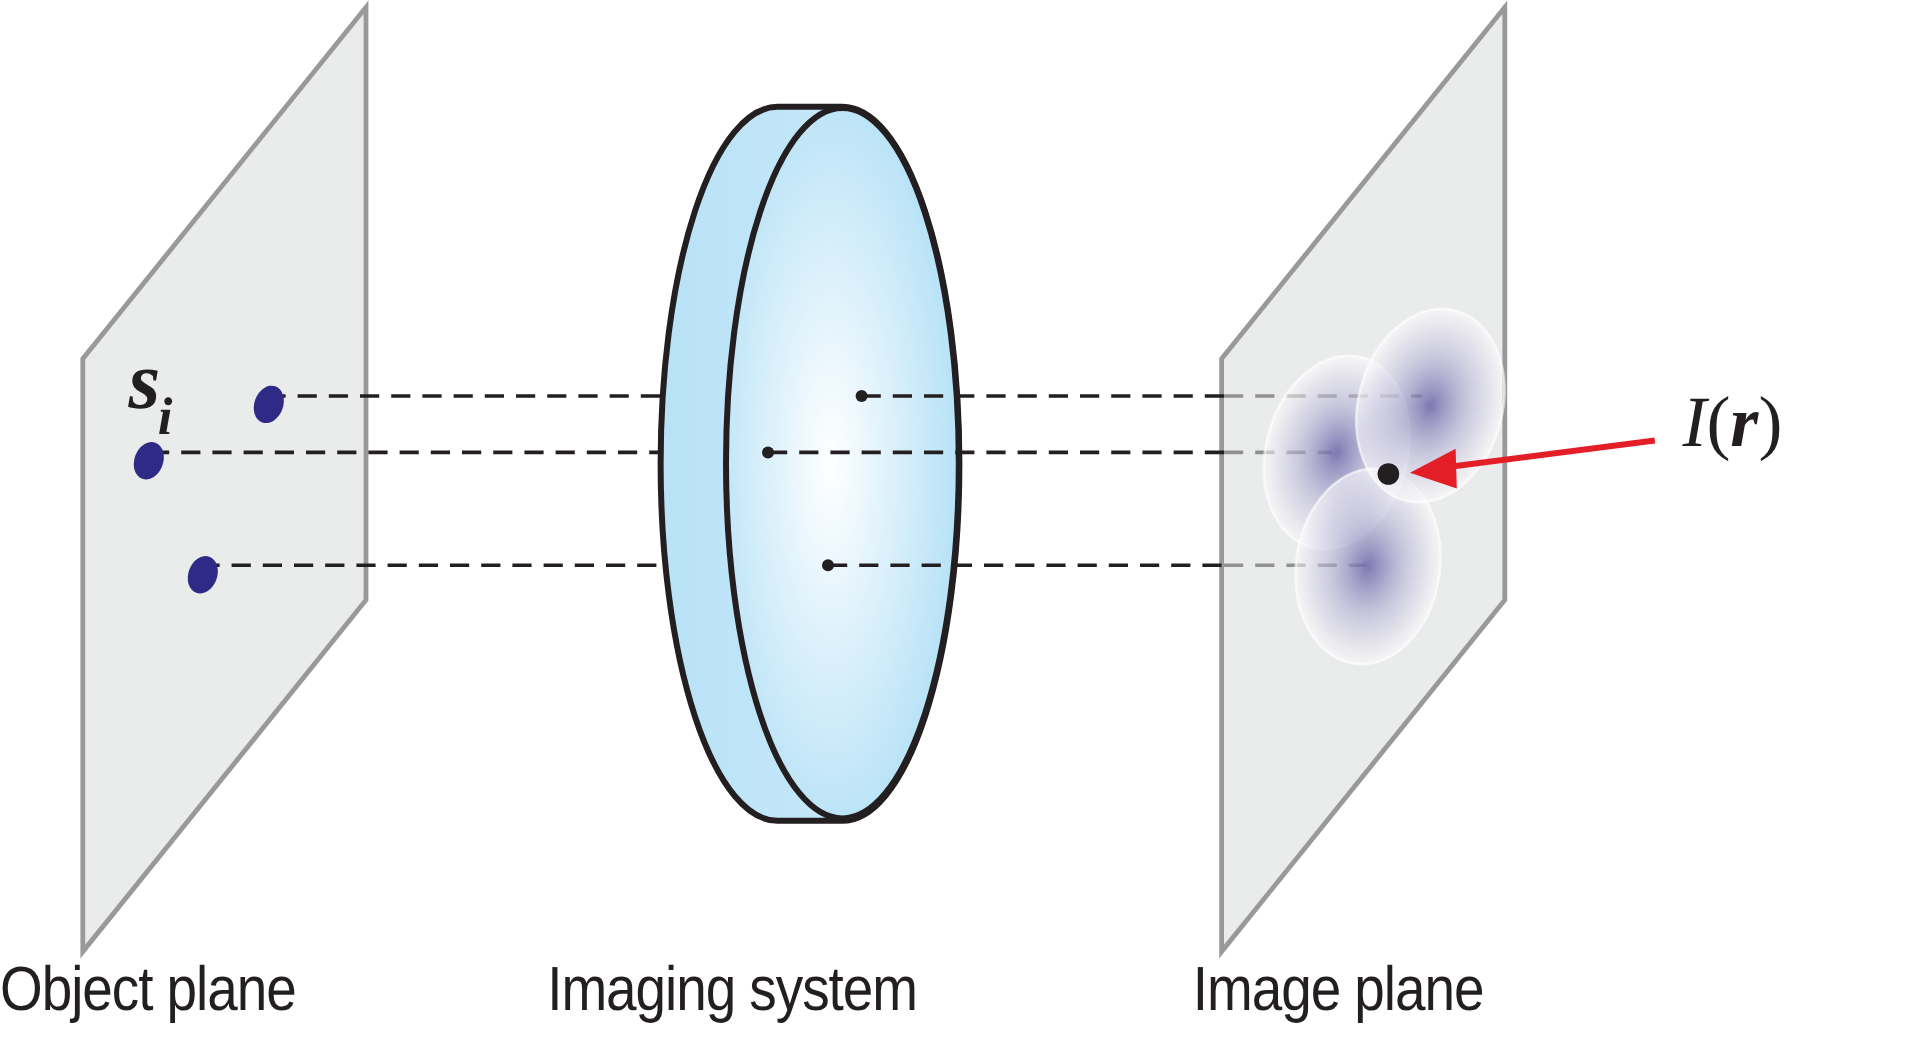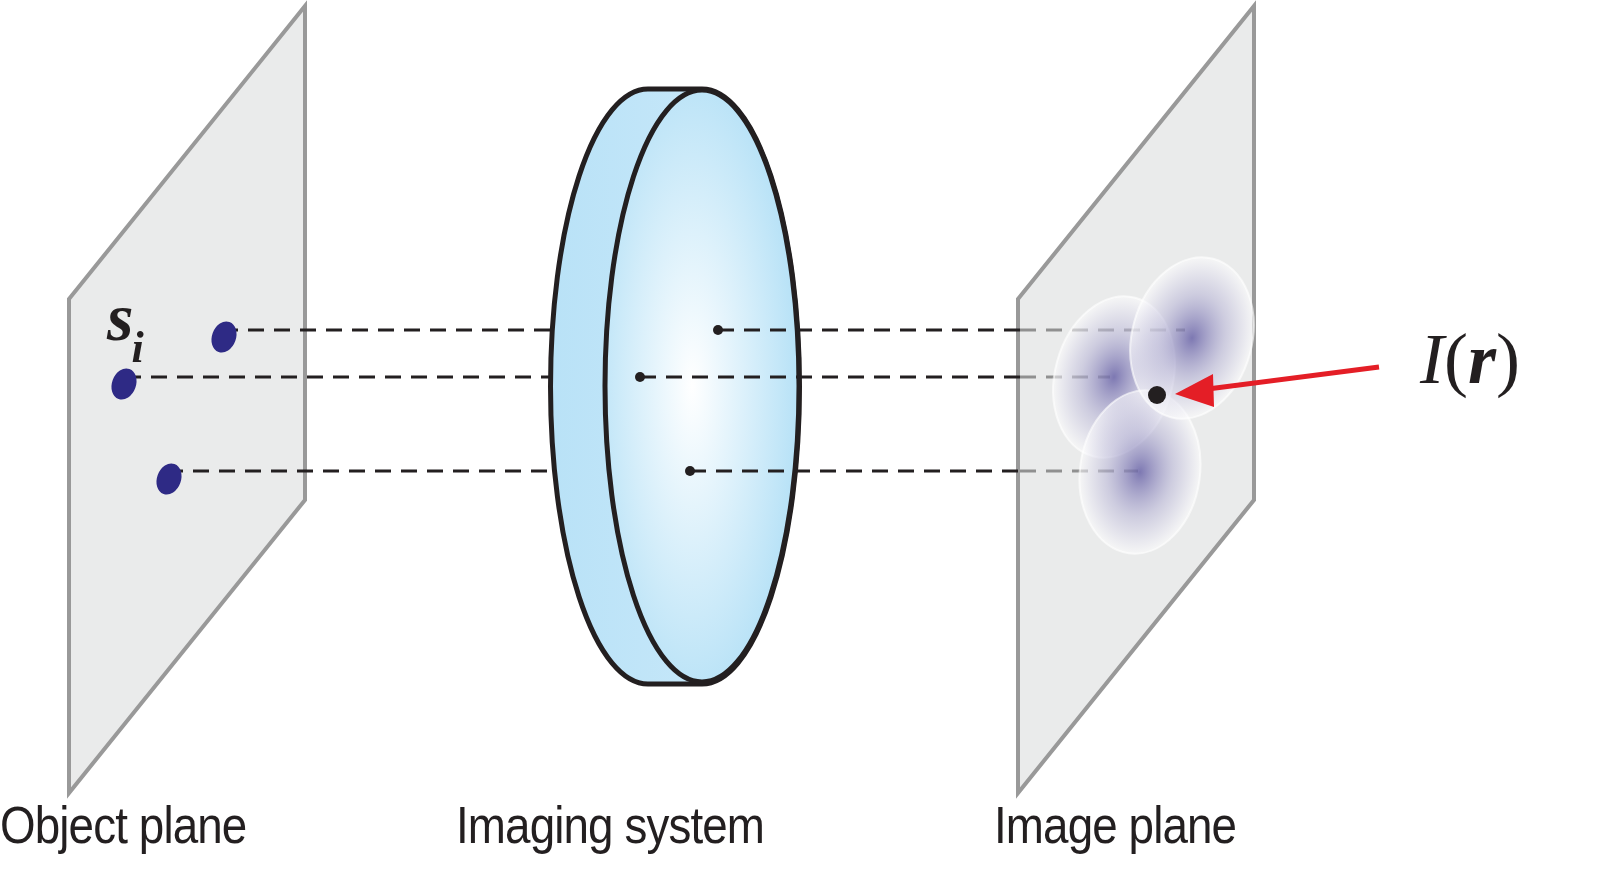--- a/index.html
+++ b/index.html
@@ -97,19 +97,19 @@
   <g>
     <line x1="1379" y1="367" x2="1200" y2="390" stroke="#e41e26" stroke-width="5"></line>
     <polygon points="1175,394 1213,374 1214,407" fill="#e41e26"></polygon>
   </g>
 </svg>
 
 <div class="math" style="left:107px; top:278px;text-align:center;">
   <span style="font-size:68px; font-weight:bold; font-style:italic;">s</span><span style="font-size:44px; font-weight:bold; font-style:italic; position:relative; top:22px; margin-left:-2px;">i</span>
 </div>
 
-<div class="math" style="left:1402px; top:318px; font-size:72px;margin-left:18px;">
+<div class="math" style="left:1402px; top:318px; font-size:60px;">
   <span style="font-style:italic;">I</span><span>(</span><span style="font-style:italic; font-weight:bold;">r</span><span>)</span>
 </div>
 
 <div class="label" style="left:0px; top:795px;">Object plane</div>
 <div class="label" style="left:456px; top:795px;">Imaging system</div>
 <div class="label" style="left:994px; top:795px;">Image plane</div>
 
 </body></html>

